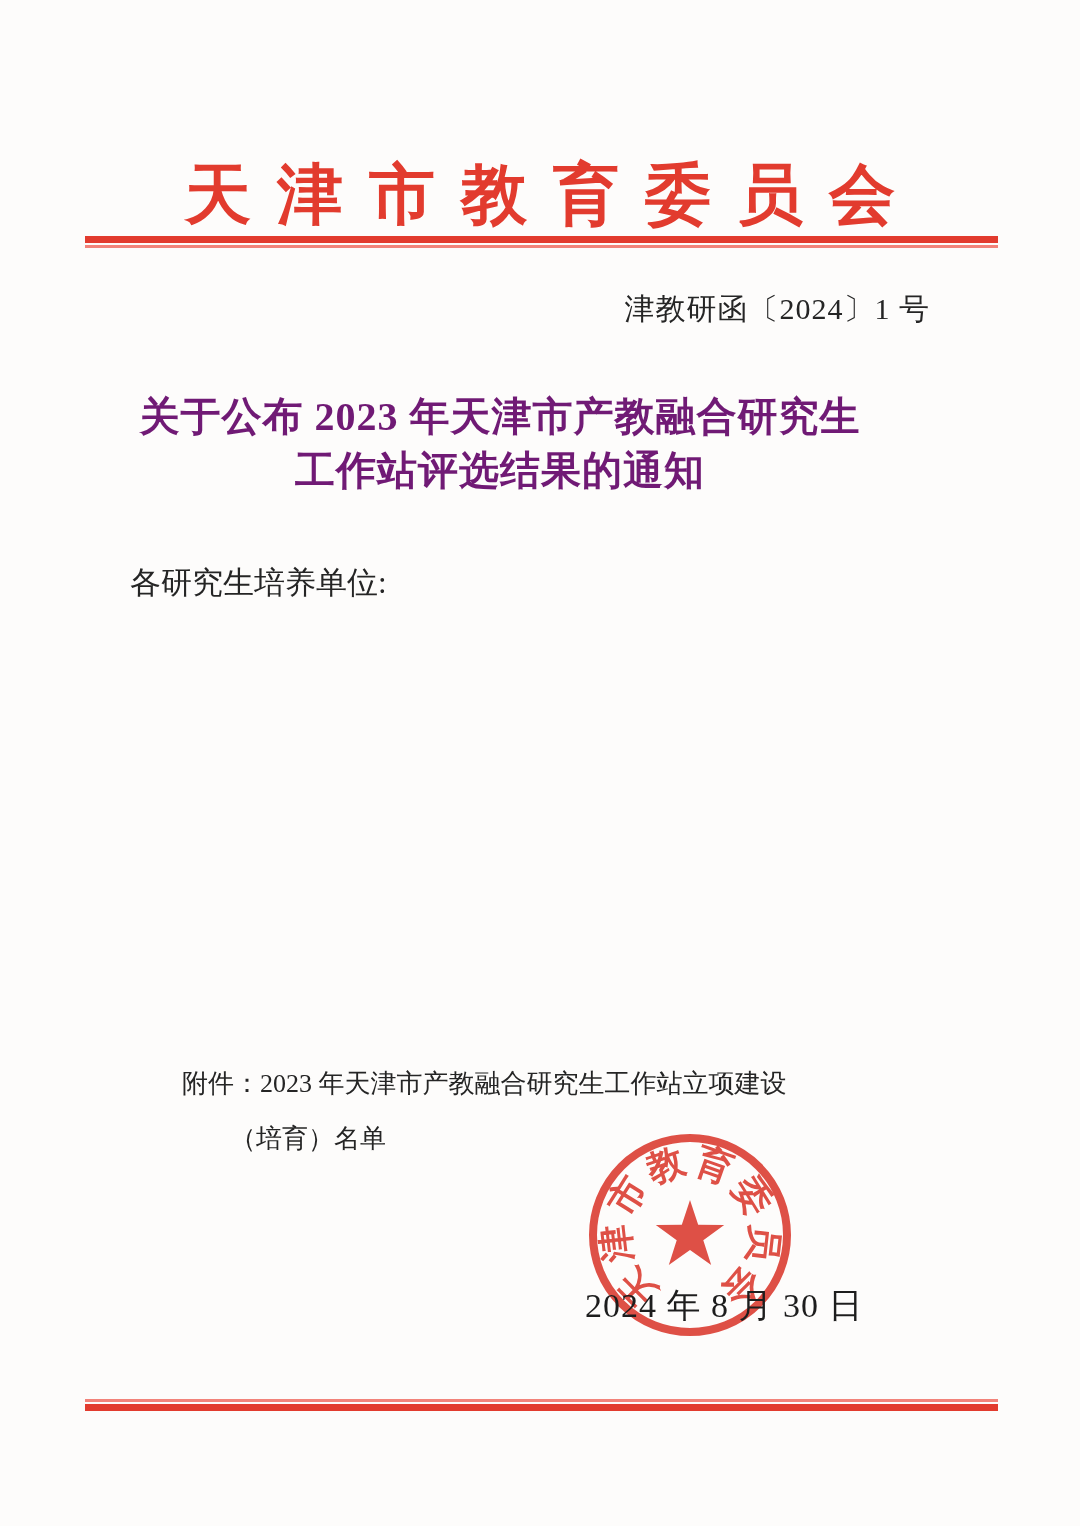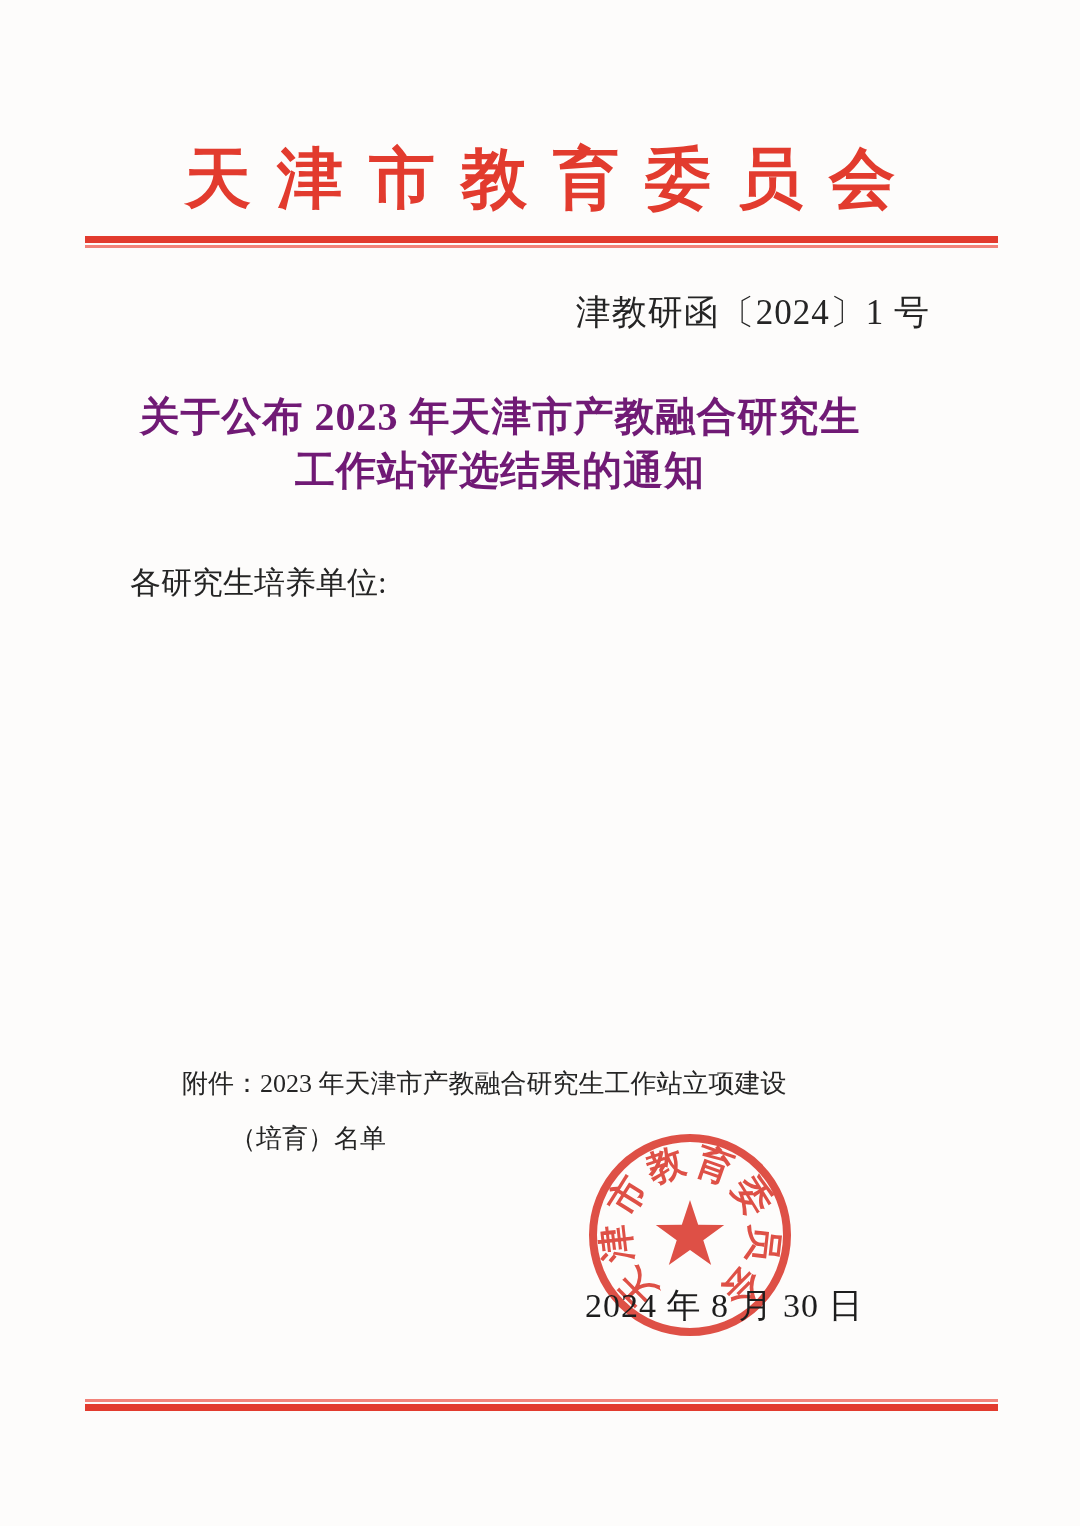--- a/index.html
+++ b/index.html
@@ -13,21 +13,21 @@
     font-family: "Liberation Serif", serif;
     color: var(--ink, #252525);
   }
 
   
   .org-title {
     position: absolute;
     top: 134px;
     left: 0;
     right: 0;
-    margin: 0;
+    margin: 16px;
     text-align: center;
     font-size: 66px;
     font-weight: 900;
     color: var(--rule-red, #e23b2e);
     letter-spacing: 26px;
     padding-left: 26px; 
     white-space: nowrap;
     font-family: "Liberation Serif", serif;
   }
 
@@ -52,21 +52,21 @@
       to bottom,
       var(--rule-red-light, #f2837a) 0%, var(--rule-red-light, #f2837a) 22%,
       rgba(0,0,0,0) 22%, rgba(0,0,0,0) 38%,
       var(--rule-red, #e23b2e) 38%, var(--rule-red, #e23b2e) 100%);
   }
 
   .doc-number {
     position: absolute;
     top: 289px;
     right: 150px;
-    font-size: 35px;
+    font-size: 30px;
     letter-spacing: 1px;
     color: var(--ink, #252525);
     white-space: nowrap;
   }
 
   .doc-title {
     position: absolute;
     top: 390px;
     left: 60px;
     width: 880px;

